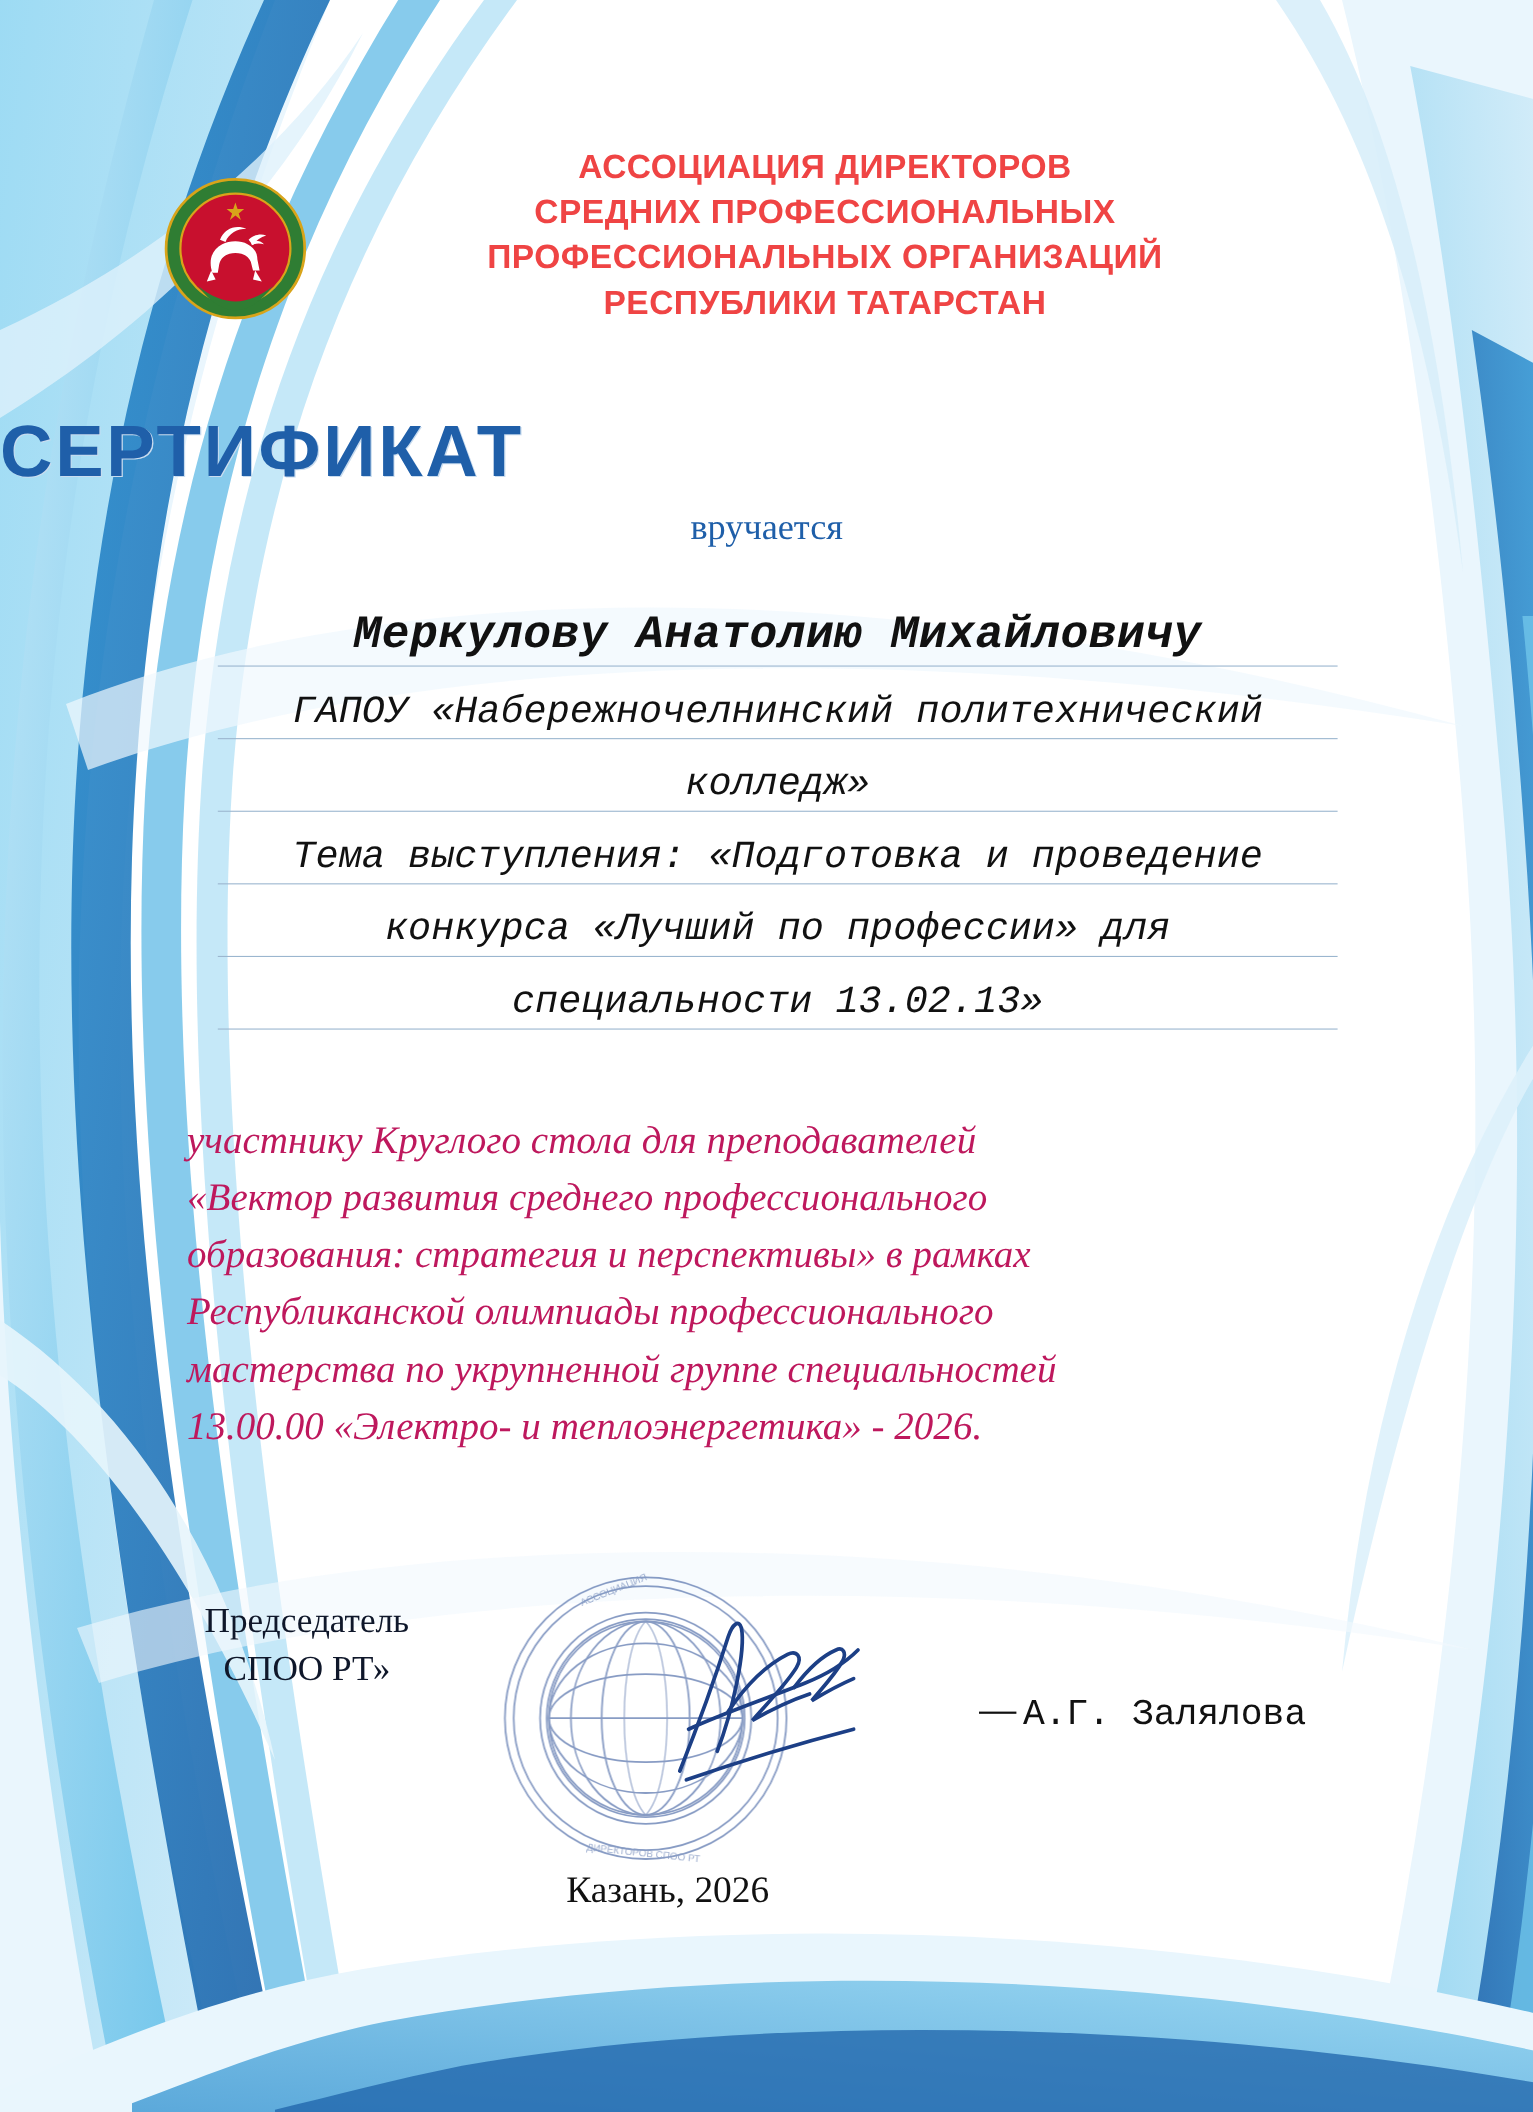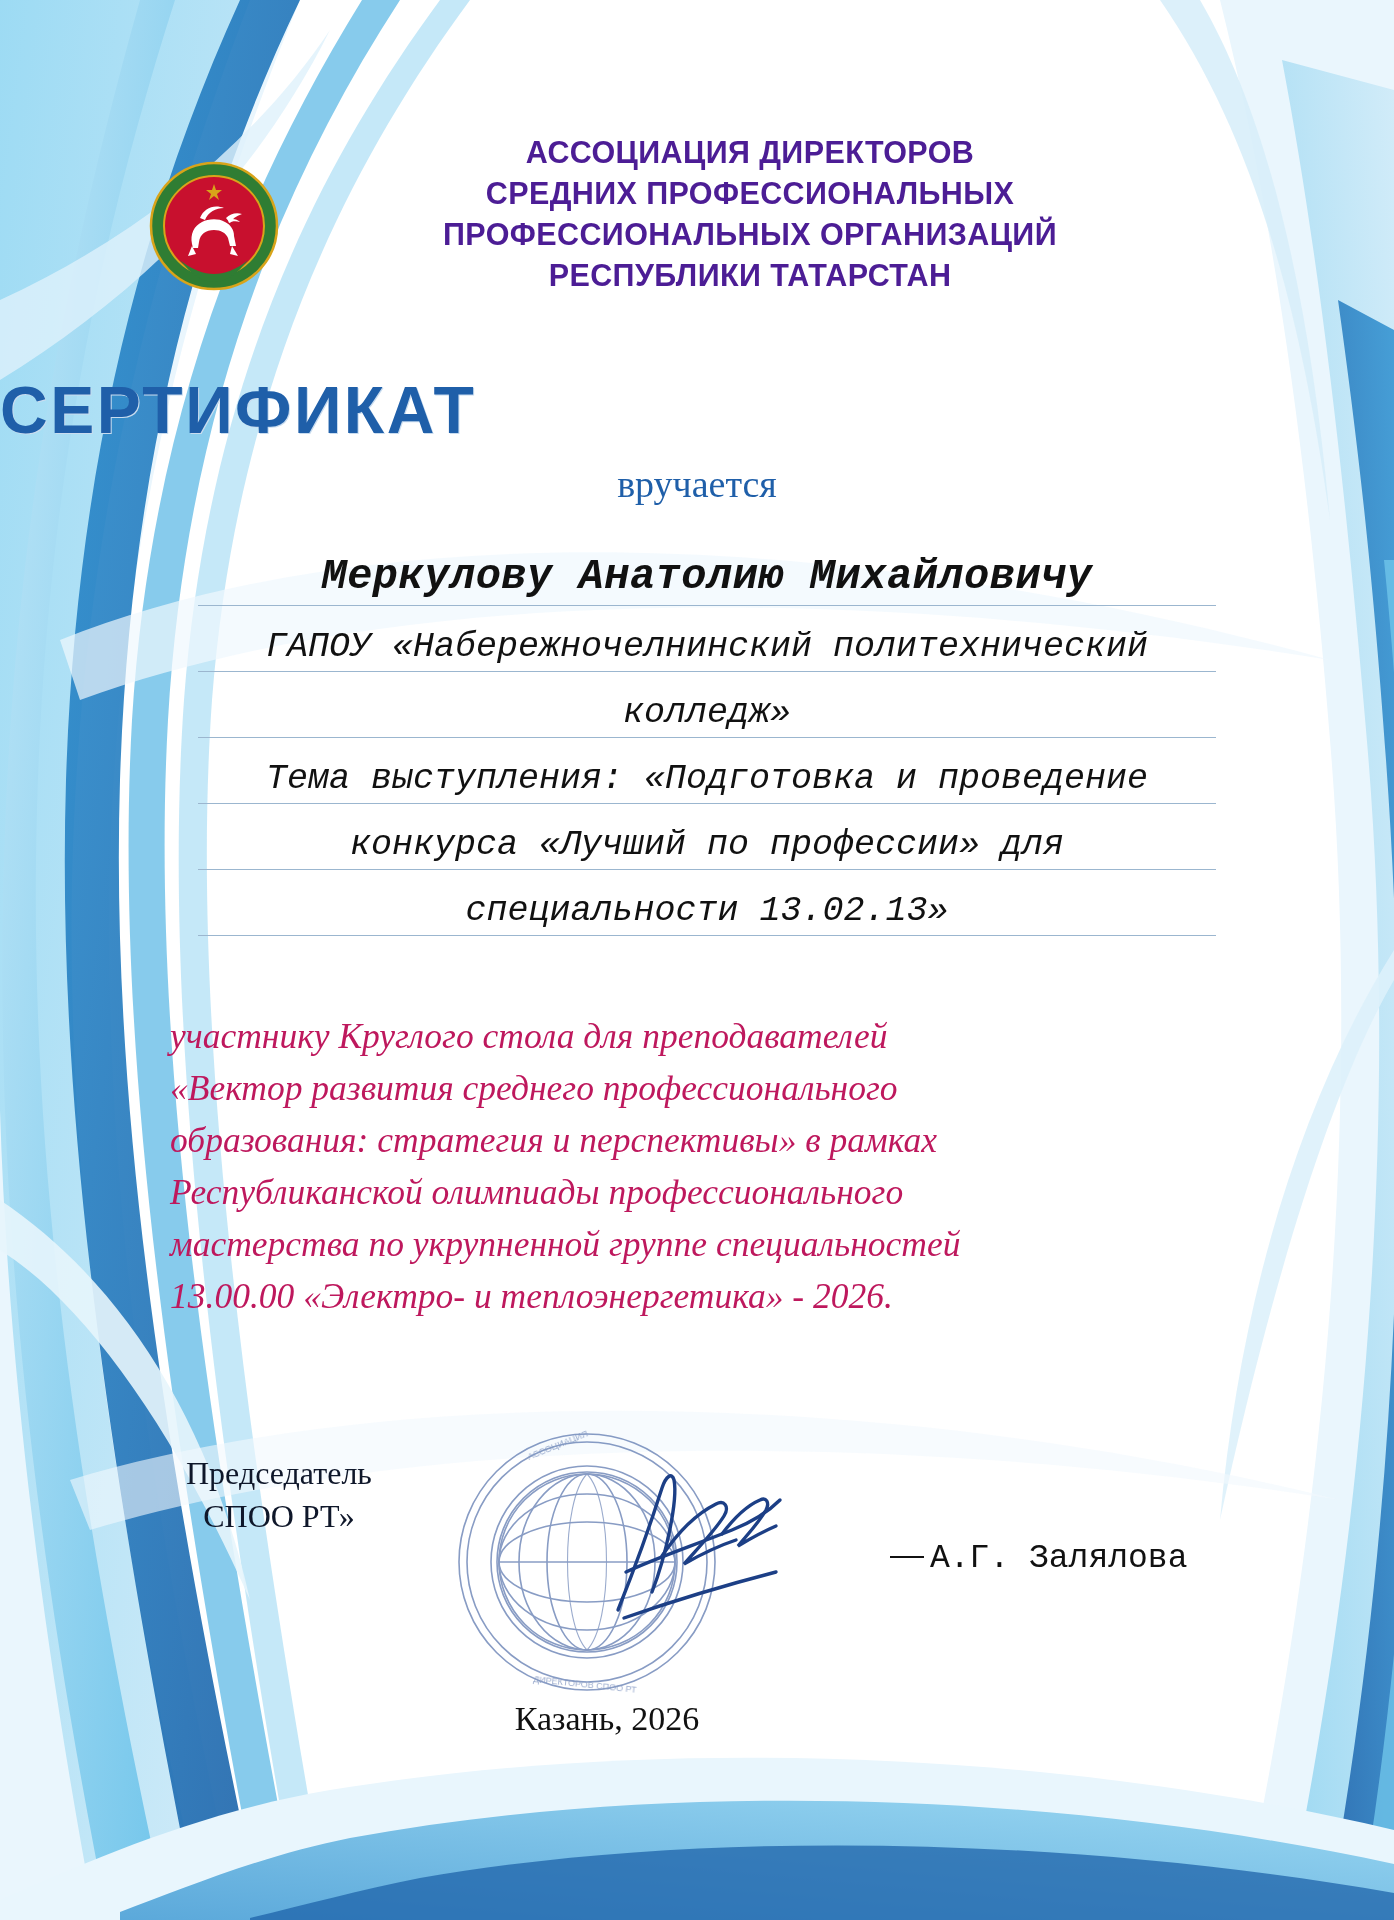--- a/index.html
+++ b/index.html
@@ -43,21 +43,21 @@
     position: absolute;
     left: 330px;
     top: 132px;
     width: 840px;
     text-align: center;
     font-family: "Liberation Sans", sans-serif;
     font-weight: bold;
     font-size: 30.5px;
     line-height: 41px;
     letter-spacing: 0.4px;
-    color: #4c1d95;
+    color: #ef4444;
   }
   .org-header div { white-space: nowrap; }
 
   
   .cert-title {
     position: absolute;
     left: 0;
     top: 372px;
     width: 1394px;
     text-align: left;
@@ -68,21 +68,21 @@
     color: #1f5fa9;
     text-shadow: 1px 1px 0 #c9dcef;
   }
   .cert-sub {
     position: absolute;
     left: 0;
     top: 462px;
     width: 1394px;
     text-align: center;
     font-family: "Liberation Serif", serif;
-    font-size: 38px;
+    font-size: 33px;
     color: #1f5fa9;
   }
 
   
   .ruled {
     position: absolute;
     left: 198px;
     top: 540px;
     width: 1018px;
   }

